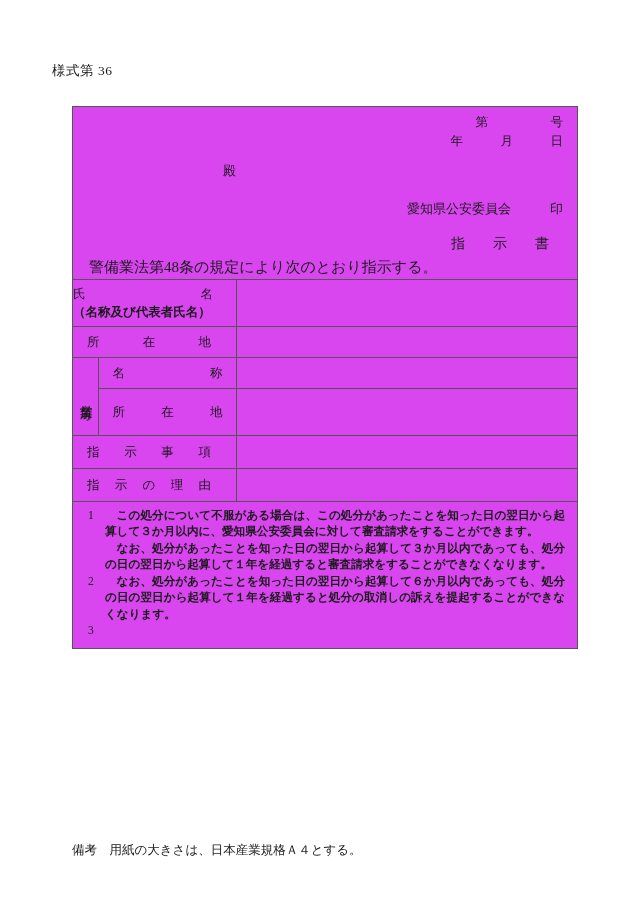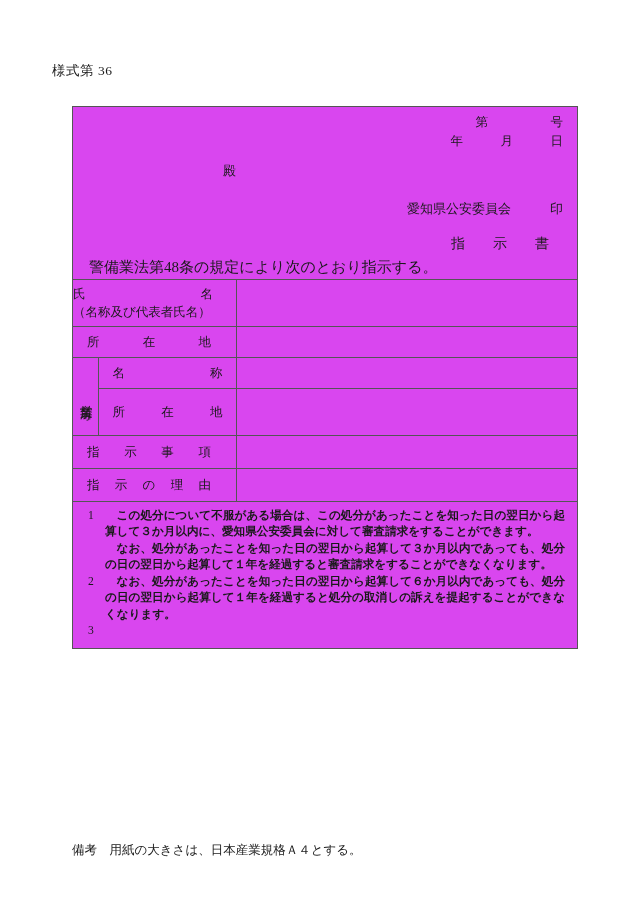--- a/index.html
+++ b/index.html
@@ -131,20 +131,21 @@
     padding: 6px 12px 6px 14px;
     line-height: 1.45;
   }
   .name-cell .row1 {
     display: flex;
     justify-content: space-between;
     width: 140px;
   }
   .name-cell .row2 {
     white-space: nowrap;
+    font-weight: bold;
   }
 
   
   .vlabel-cell {
     width: 25px;
     text-align: center;
     padding: 0;
   }
   .vlabel {
     writing-mode: vertical-rl;

